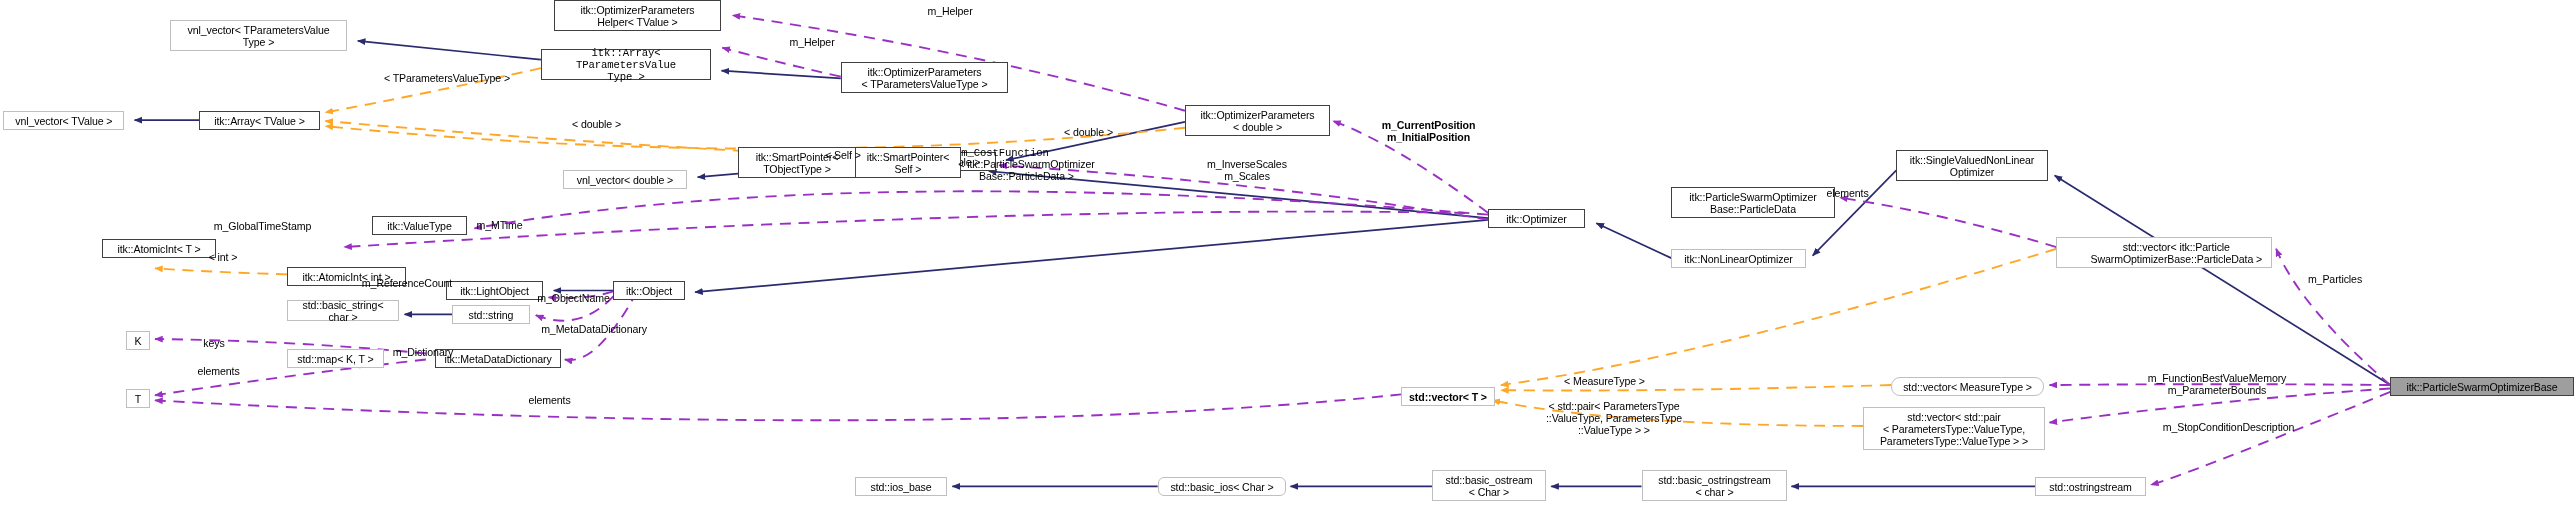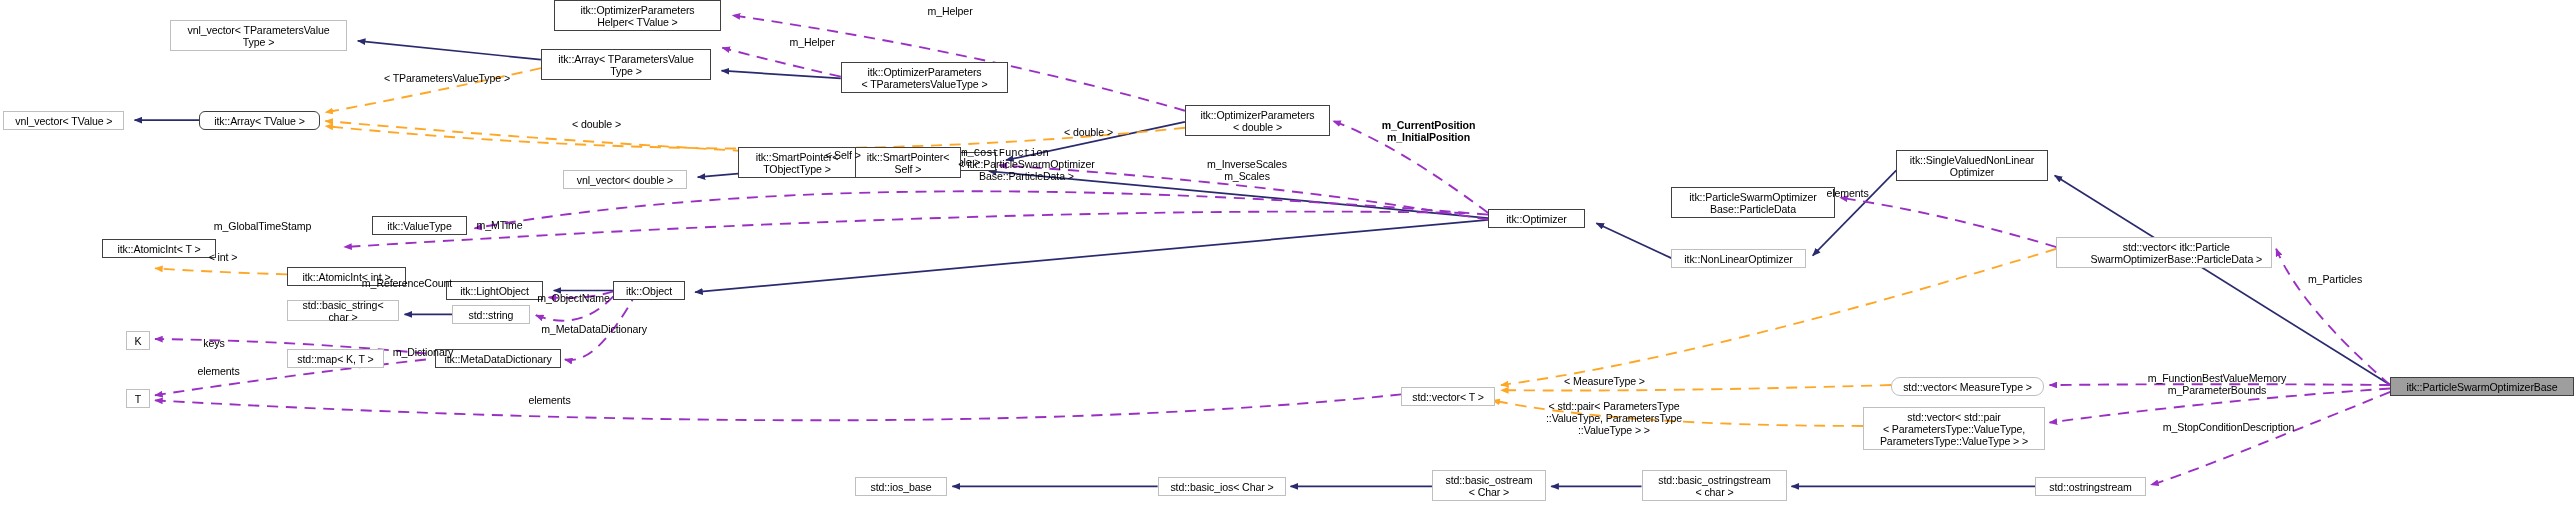--- a/index.html
+++ b/index.html
@@ -83,26 +83,26 @@
       <path d="M2220,452 Q1950,460 1762,458"></path>
       <path d="M2187,500 Q1900,500 1752,470"></path>
     </g>
   </svg>
 
   <div id="nodes">
       <div class="node n-strong" style="left: 554px; top: 0px; width: 167px; height: 31px;">itk::OptimizerParameters
 Helper&lt; TValue &gt;</div>
       <div class="node n-plain" style="left: 170px; top: 20.4px; width: 177px; height: 31px;">vnl_vector&lt; TParametersValue
 Type &gt;</div>
-      <div class="node n-strong" style="left: 541px; top: 49px; width: 170px; height: 31px;">itk::Array&lt; TParametersValue
+      <div class="node n-strong" style="left: 541px; top: 49px; width: 170px; height: 31px; font-family: Liberation Mono, monospace;">itk::Array&lt; TParametersValue
 Type &gt;</div>
       <div class="node n-strong" style="left: 841px; top: 62px; width: 167px; height: 31px;">itk::OptimizerParameters
 &lt; TParametersValueType &gt;</div>
       <div class="node n-plain" style="left: 3.4px; top: 111px; width: 121px; height: 19px;">vnl_vector&lt; TValue &gt;</div>
-      <div class="node n-strong" style="left: 199px; top: 111px; width: 121px; height: 19px; border-radius: 6px;">itk::Array&lt; TValue &gt;</div>
+      <div class="node n-strong" style="left: 199px; top: 111px; width: 121px; height: 19px;">itk::Array&lt; TValue &gt;</div>
       <div class="node n-strong" style="left: 1185px; top: 105px; width: 145px; height: 31px;">itk::OptimizerParameters
 &lt; double &gt;</div>
       <div class="node n-strong" style="left: 875px; top: 152px; width: 121px; height: 19px;">itk::Array&lt; double &gt;</div>
       <div class="node n-plain" style="left: 563px; top: 170px; width: 124px; height: 19px;">vnl_vector&lt; double &gt;</div>
       <div class="node n-strong" style="left: 1488px; top: 209px; width: 97px; height: 19px;">itk::Optimizer</div>
       <div class="node n-strong" style="left: 1671px; top: 187px; width: 164px; height: 31px;">itk::ParticleSwarmOptimizer
 Base::ParticleData</div>
       <div class="node n-plain" style="left: 1671px; top: 249px; width: 135px; height: 19px;">itk::NonLinearOptimizer</div>
       <div class="node n-plain" style="left: 2056px; top: 237px; width: 216px; height: 31px; padding-left: 28px;">std::vector&lt; itk::Particle
 SwarmOptimizerBase::ParticleData &gt;</div>
@@ -117,28 +117,28 @@
 Self &gt;</div>
       <div class="node n-strong" style="left: 1896px; top: 150px; width: 152px; height: 31px;">itk::SingleValuedNonLinear
 Optimizer</div>
       <div class="node n-plain" style="left: 287px; top: 300px; width: 112px; height: 21px;">std::basic_string&lt;
 char &gt;</div>
       <div class="node n-plain" style="left: 452px; top: 305px; width: 78px; height: 19px;">std::string</div>
       <div class="node n-plain" style="left: 126px; top: 331px; width: 24px; height: 19px;">K</div>
       <div class="node n-plain" style="left: 287px; top: 349px; width: 97px; height: 19px;">std::map&lt; K, T &gt;</div>
       <div class="node n-strong" style="left: 435px; top: 349px; width: 126px; height: 19px;">itk::MetaDataDictionary</div>
       <div class="node n-plain" style="left: 126px; top: 389px; width: 24px; height: 19px;">T</div>
-      <div class="node n-plain" style="left: 1401px; top: 387px; width: 94px; height: 19px;">std::vector&lt; T &gt;</div>
+      <div class="node n-plain" style="left: 1401px; top: 387px; width: 94px; height: 19px; font-weight: bold;">std::vector&lt; T &gt;</div>
       <div class="node n-plain" style="left: 1891px; top: 377px; width: 153px; height: 19px; border-radius: 9px;">std::vector&lt; MeasureType &gt;</div>
       <div class="node n-plain" style="left: 1863px; top: 407px; width: 182px; height: 43px;">std::vector&lt; std::pair
 &lt; ParametersType::ValueType,
  ParametersType::ValueType &gt; &gt;</div>
       <div class="node n-current" style="left: 2390px; top: 377px; width: 184px; height: 19px;">itk::ParticleSwarmOptimizerBase</div>
       <div class="node n-plain" style="left: 855px; top: 477px; width: 92px; height: 19px;">std::ios_base</div>
-      <div class="node n-plain" style="left: 1158px; top: 477px; width: 128px; height: 19px;">std::basic_ios&lt; Char &gt;</div>
+      <div class="node n-plain" style="left: 1158px; top: 477px; width: 128px; height: 19px; border-radius: 6px;">std::basic_ios&lt; Char &gt;</div>
       <div class="node n-plain" style="left: 1432px; top: 470px; width: 114px; height: 31px;">std::basic_ostream
 &lt; Char &gt;</div>
       <div class="node n-plain" style="left: 1642px; top: 470px; width: 145px; height: 31px;">std::basic_ostringstream
 &lt; char &gt;</div>
       <div class="node n-plain" style="left: 2035px; top: 477px; width: 111px; height: 19px;">std::ostringstream</div>
     </div>
   <div id="labels">
       <div class="elabel" style="left: 903px; top: 5.1px; width: 94px;">m_Helper</div>
       <div class="elabel" style="left: 765px; top: 36px; width: 94px;">m_Helper</div>
       <div class="elabel" style="left: 366px; top: 72px; width: 162px;">&lt; TParametersValueType &gt;</div>

